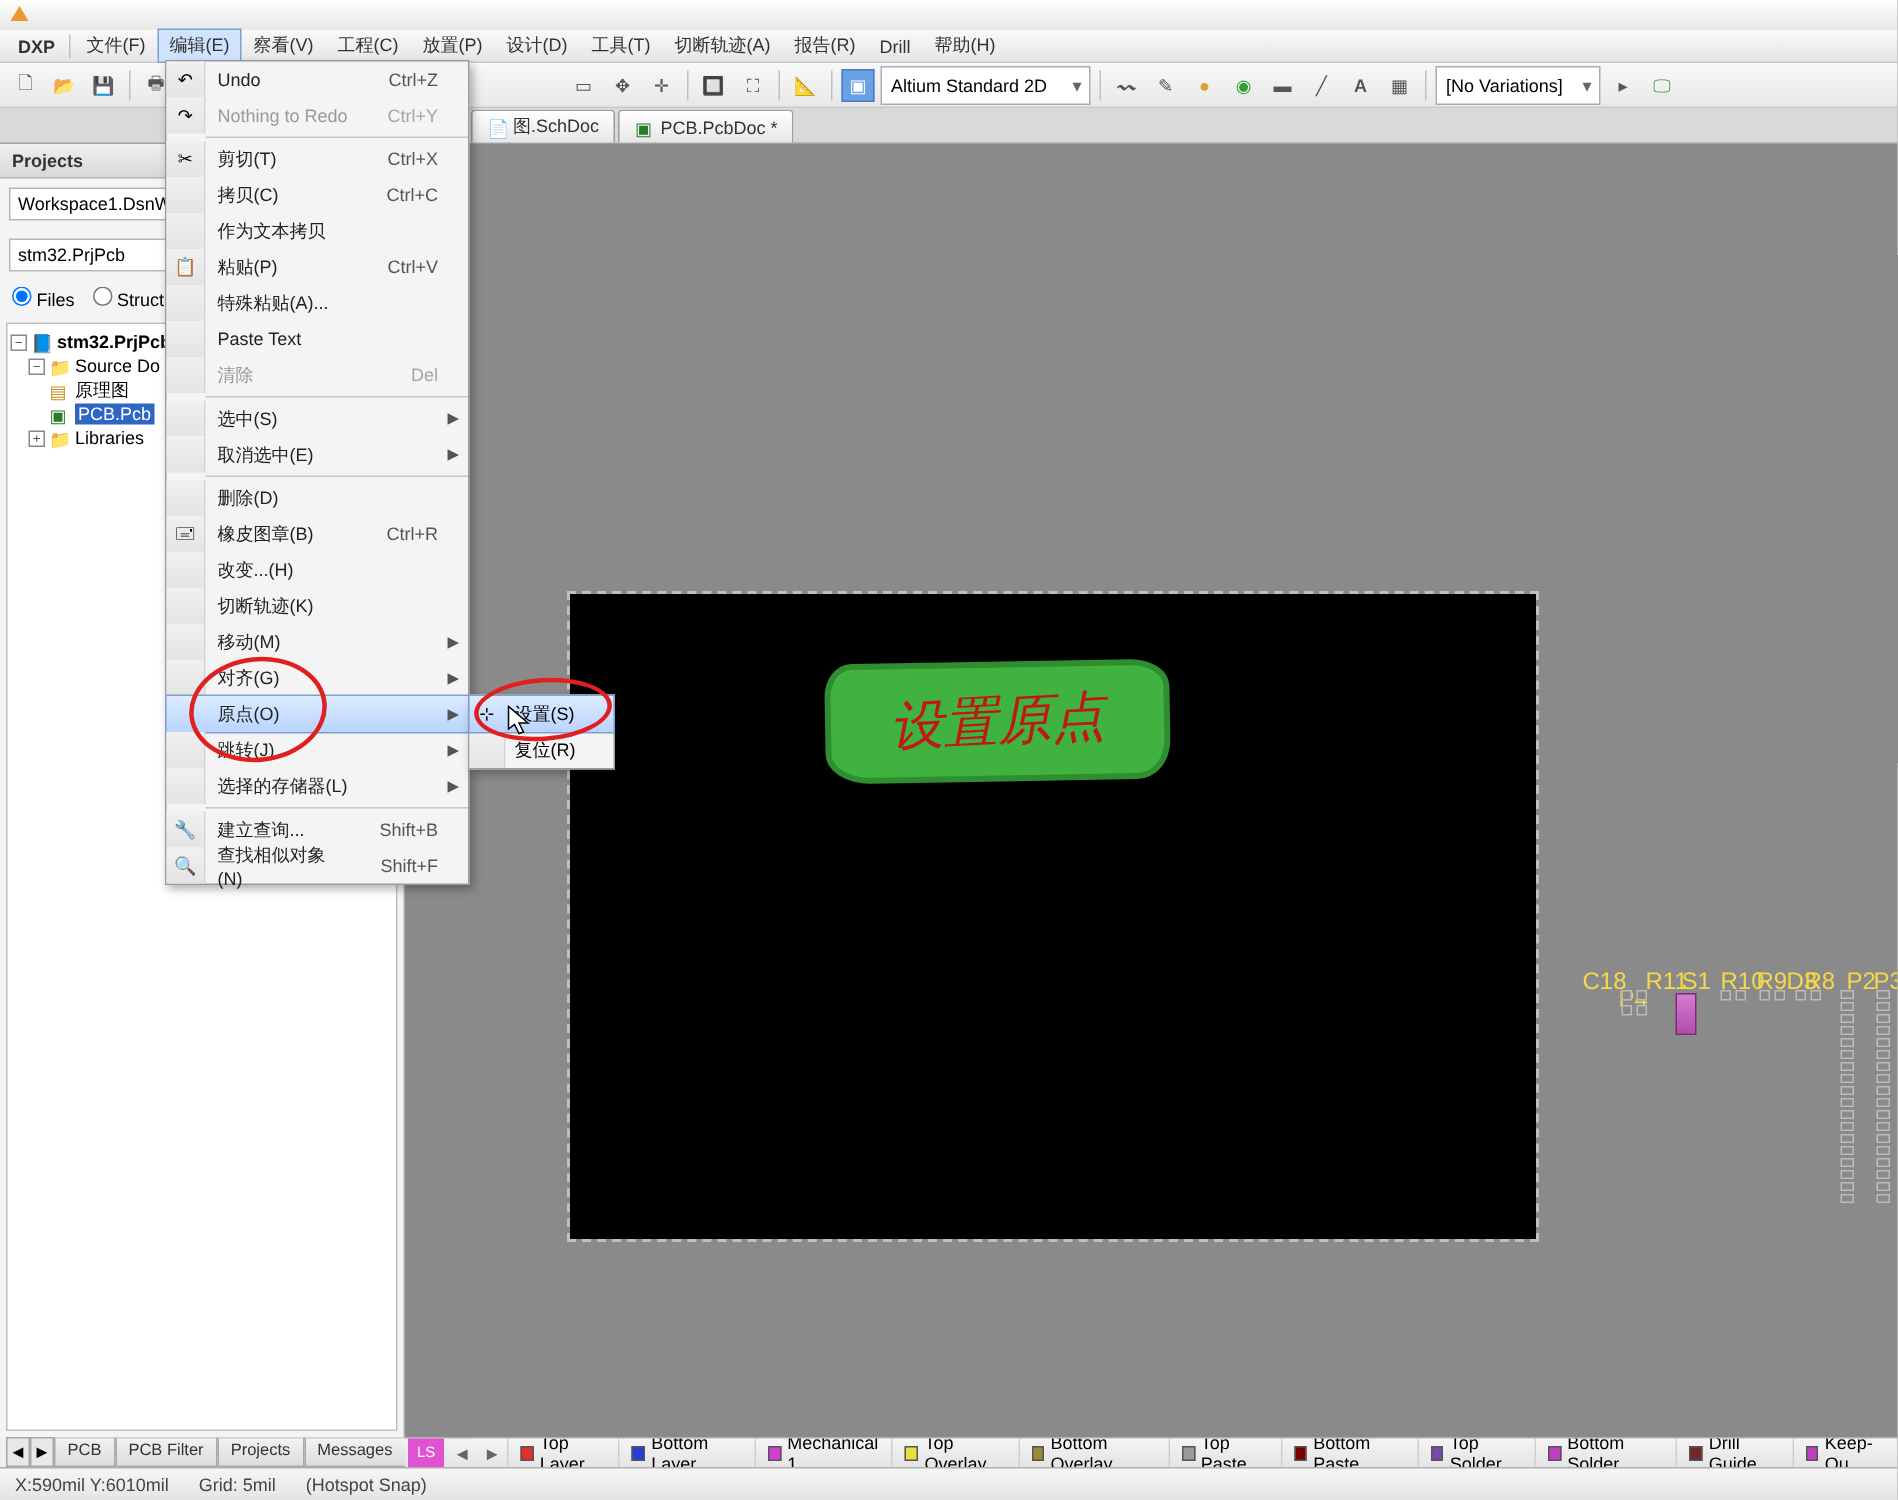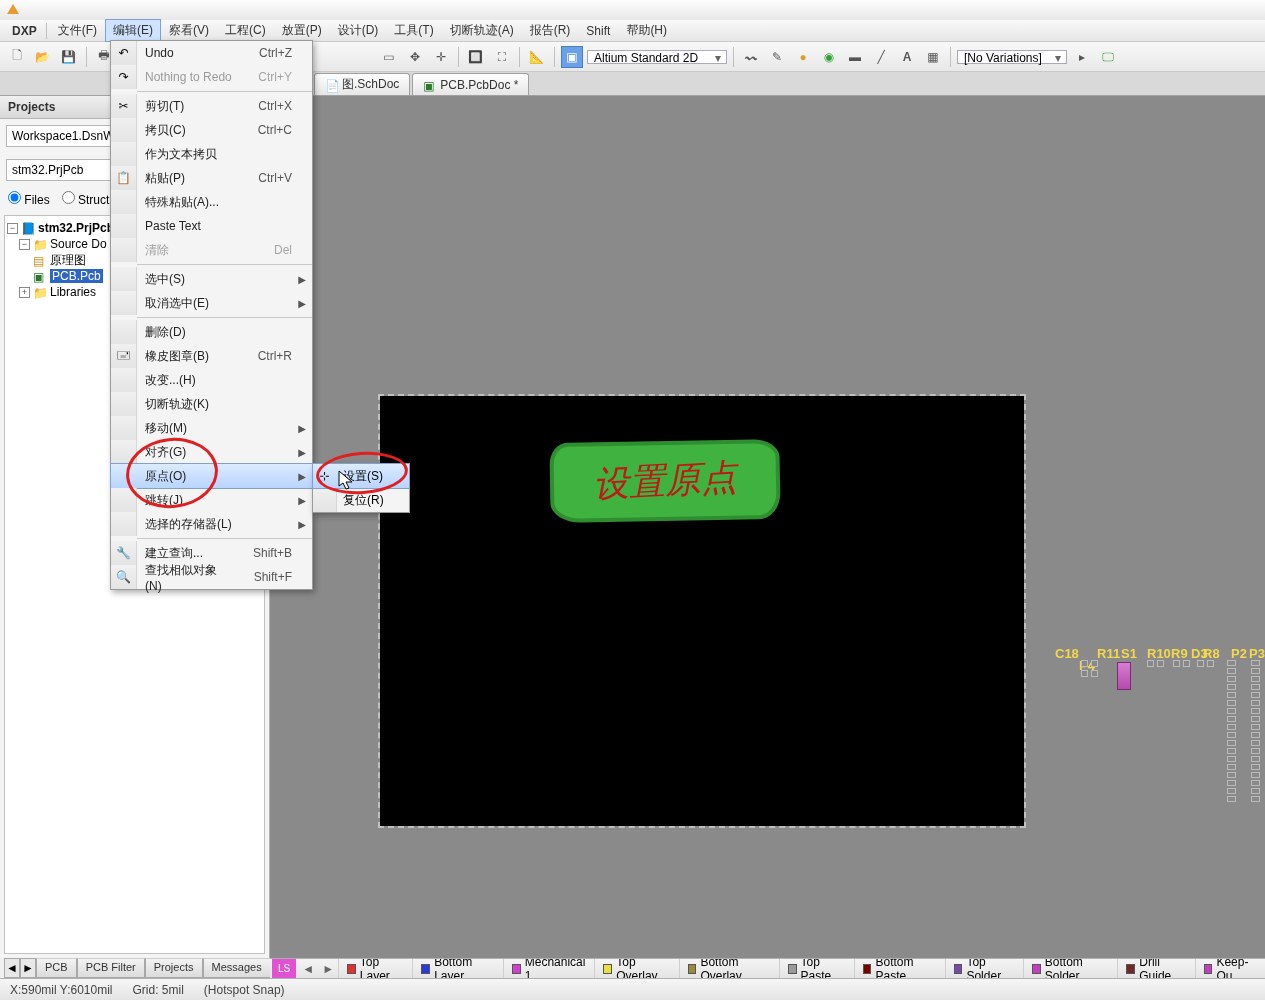--- a/index.html
+++ b/index.html
@@ -14,21 +14,21 @@
 .menubar { height: 22px; background: linear-gradient(#f9f9f9,#e6e6e6); display:flex; align-items:center; border-bottom:1px solid #c9c9c9; padding-left:6px; }
 .menubar .mi { padding: 3px 8px; color:#333; cursor:default; }
 .menubar .mi.active{ background:#cfe3ff; border:1px solid #7da2ce; padding:2px 7px; }
 .dxp { font-weight:bold; color:#333; padding:3px 6px;}
 .menubar-sep{ width:1px; height:16px; background:#c0c0c0; margin:0 3px; }
 
 
 .toolbar { height: 30px; background: linear-gradient(#f8f8f8,#e8e8e8); border-bottom:1px solid #c9c9c9; display:flex; align-items:center; padding:0 6px; gap:4px; }
 .tool-btn { width:22px; height:22px; border:1px solid transparent; display:flex; align-items:center; justify-content:center; color:#555; }
 .tool-sep{ width:1px; height:20px; background:#c0c0c0; margin:0 2px;}
-.view-select{ height:14px; border:1px solid #aab; background:#fff; padding:0 20px 0 6px; display:flex; align-items:flex-start; position:relative; min-width:140px;}
+.view-select{ height:26px; border:1px solid #aab; background:#fff; padding:0 20px 0 6px; display:flex; align-items:center; position:relative; min-width:140px;}
 .view-select::after{content:"▾"; position:absolute; right:5px; color:#666;}
 
 
 .doc-tabs { height: 24px; background:#d9d9d9; display:flex; align-items:flex-end; padding-left:4px; border-bottom:1px solid #a0a0a0;}
 .doc-tab { height:22px; padding:0 10px; display:flex; align-items:center; gap:5px; background:linear-gradient(#fff,#e6e6e6); border:1px solid #a0a0a0; border-bottom:none; border-radius:3px 3px 0 0; margin-right:2px; color:#333;}
 .doc-tab .ic{width:12px;height:12px;}
 
 
 .main { position:absolute; top:96px; bottom:42px; left:0; right:0; display:flex; }
 
@@ -71,21 +71,21 @@
 
 
 .design-area{ flex:1; background:#8a8a8a; position:relative; overflow:hidden;}
 .board{ position:absolute; left:110px; top:300px; width:644px; height:430px; background:#000; }
 .board-border{ position:absolute; inset:-2px; border:2px dashed #bfbfbf; pointer-events:none;}
 .green-note{ position:absolute; left:280px; top:345px; width:230px; height:80px; background:#3fb23f; border:4px solid #2f8e2f; border-radius:18px 26px 22px 30px / 22px 18px 26px 20px; transform:rotate(-1deg); display:flex; align-items:center; justify-content:center;}
 .green-note span{ font-family:"KaiTi","STKaiti",serif; font-size:36px; color:#c01717; font-style:italic; transform:rotate(-2deg);}
 
 
 .cluster{ position:absolute; right:0; top:550px; width:210px; height:190px; }
-.cluster .lbl{ position:absolute; font-size:13px; color:#f5d84a; font-weight:bold;}
+.cluster .lbl{ position:absolute; font-size:16px; color:#f5d84a; font-weight:normal;}
 .cluster .pad{ position:absolute; width:7px; height:7px; background:#888; border:1px solid #bbb;}
 .cluster .pinkblock{position:absolute; width:14px; height:28px; background:linear-gradient(#d77bd2,#b24cab); border:1px solid #7a2c75;}
 .cluster .col-pads{ position:absolute; width:10px;}
 .cluster .col-pads .p{width:9px;height:6px;background:#8a8a8a;border:1px solid #bbb;margin-bottom:2px;}
 .panel-tabs-row{ position:absolute; left:4px; bottom:22px; display:flex; gap:0;}
 .ptab{ padding:2px 8px; background:linear-gradient(#f2f2f2,#dcdcdc); border:1px solid #a8a8a8; border-top:1px solid #cfcfcf; font-size:11px; color:#333;}
 .arrow-btn{ width:16px; padding:2px 0; text-align:center; background:#e8e8e8; border:1px solid #a8a8a8;}
 
 
 .layer-bar{ position:absolute; left:270px; right:0; bottom:22px; height:20px; background:linear-gradient(#f4f4f4,#e4e4e4); border-top:1px solid #b0b0b0; display:flex; align-items:center; overflow:hidden;}
@@ -116,21 +116,21 @@
   <span class="menubar-sep"></span>
   <span class="mi">文件(F)</span>
   <span class="mi active">编辑(E)</span>
   <span class="mi">察看(V)</span>
   <span class="mi">工程(C)</span>
   <span class="mi">放置(P)</span>
   <span class="mi">设计(D)</span>
   <span class="mi">工具(T)</span>
   <span class="mi">切断轨迹(A)</span>
   <span class="mi">报告(R)</span>
-  <span class="mi">Shift</span>
+  <span class="mi">Drill</span>
   <span class="mi">帮助(H)</span>
 </div>
 
 <div class="toolbar">
   <div class="tool-btn">🗋</div>
   <div class="tool-btn">📂</div>
   <div class="tool-btn">💾</div>
   <div class="tool-sep"></div>
   <div class="tool-btn">🖶</div>
   <div class="tool-btn">🔍</div>

